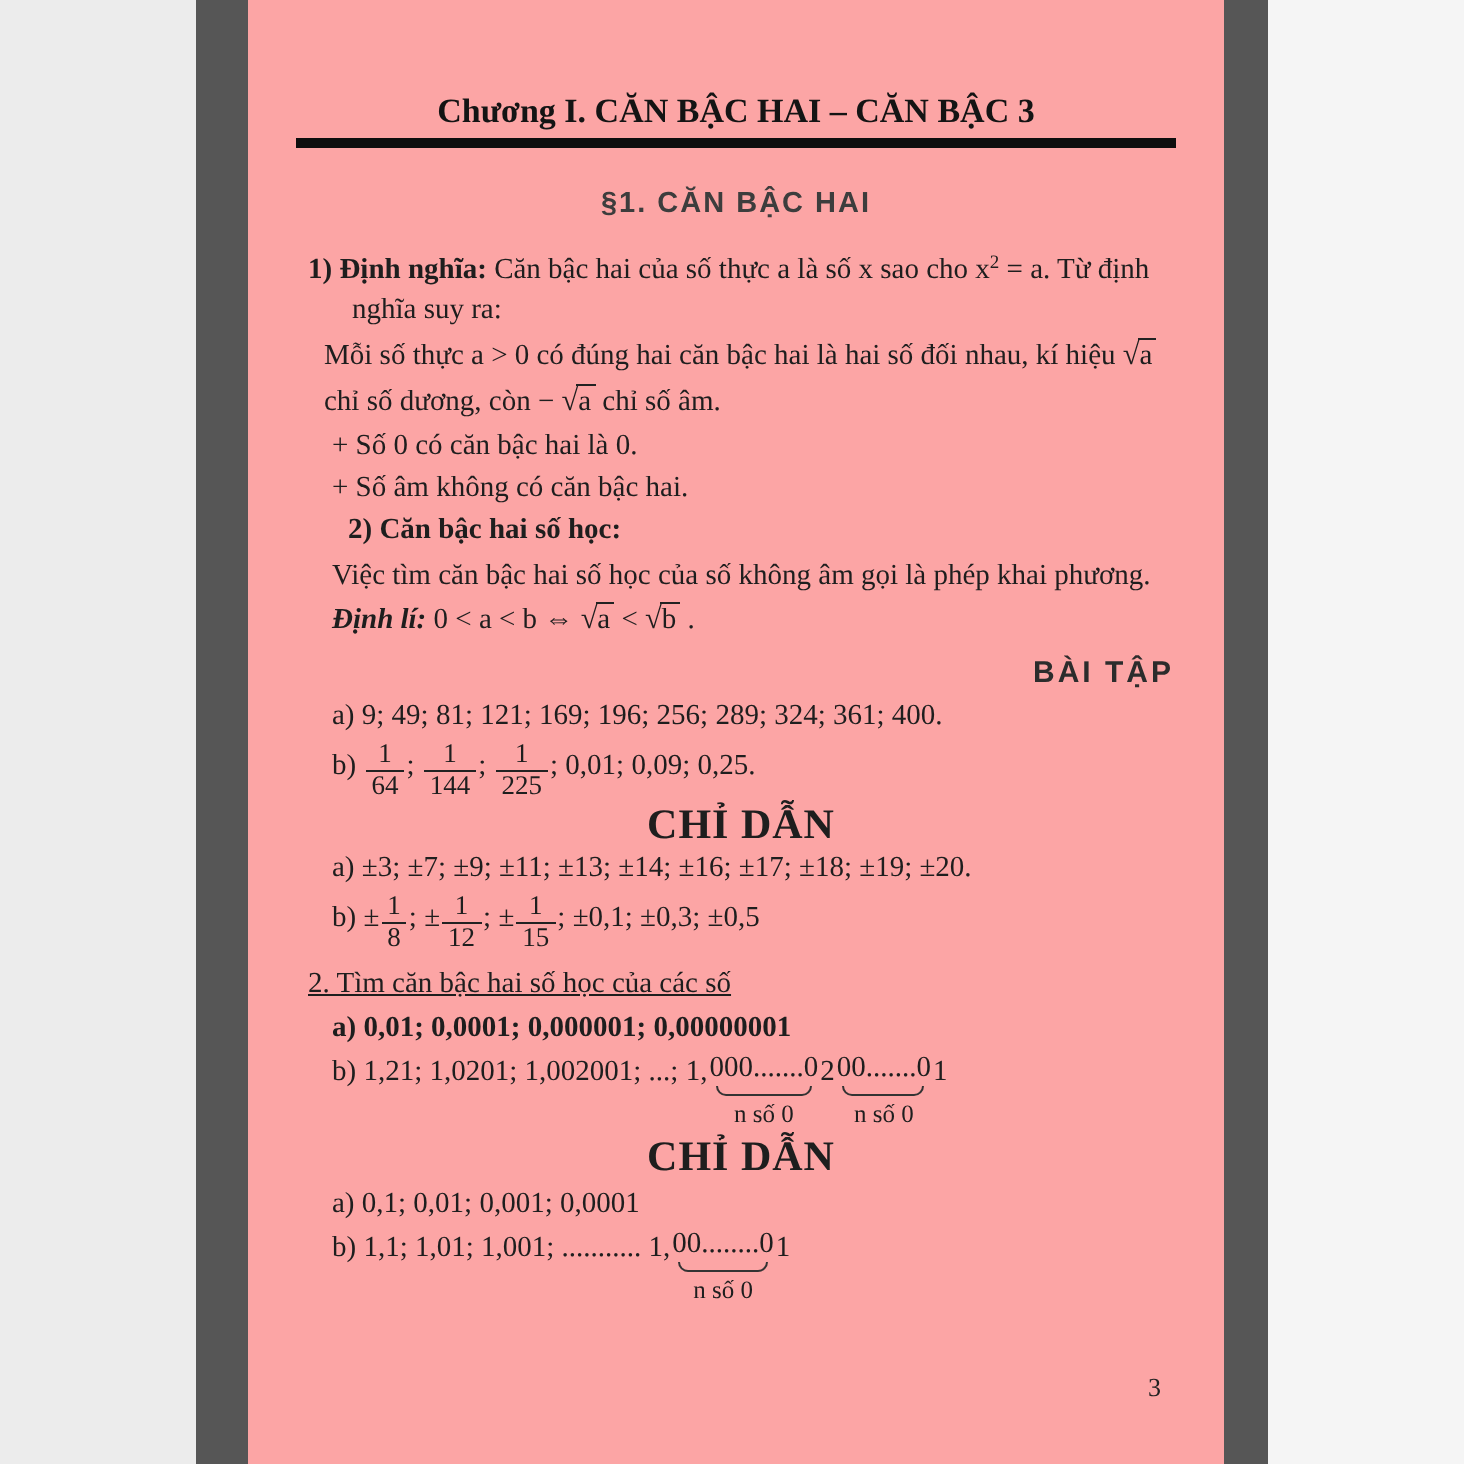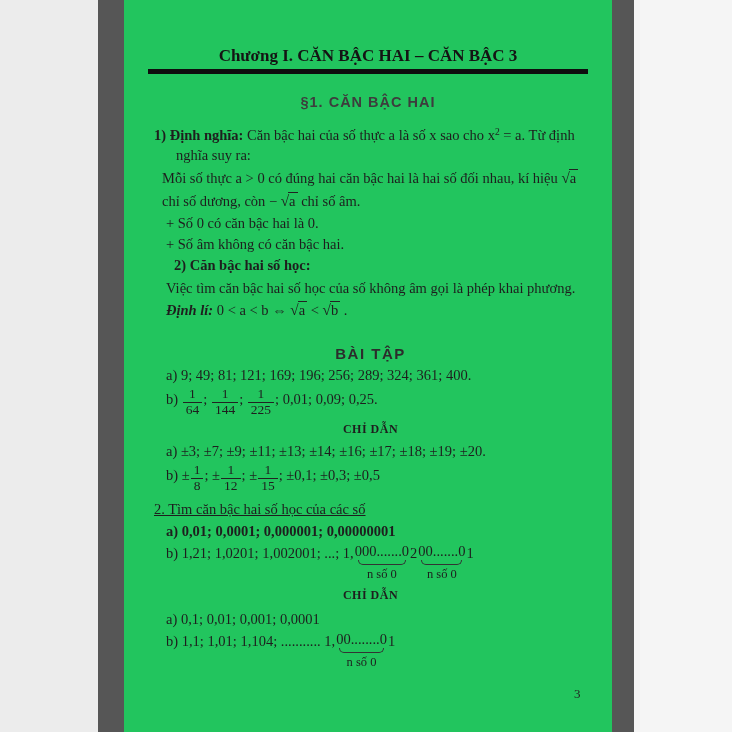--- a/index.html
+++ b/index.html
@@ -1,33 +1,33 @@
 <!DOCTYPE html>
 <html><head>
 <meta charset="utf-8">
 <style>
   html,body{margin:0;padding:0;background:#f4f4f4;}
   .canvas{position:relative;width:732px;height:732px;overflow:hidden;
           font-family:"Liberation Serif",serif;color:#1e1e1e;background:#f4f4f4;}
   .outer-left{position:absolute;top:0;left:0;width:98px;height:732px;background:#ececec;}
   .strip-left{position:absolute;top:0;left:98px;width:26px;height:732px;background:#565656;}
-  .page{position:absolute;top:0;left:124px;width:488px;height:732px;background:#22c55e;}
+  .page{position:absolute;top:0;left:124px;width:488px;height:732px;background:#fca5a5;}
   .strip-right{position:absolute;top:0;left:612px;width:22px;height:732px;background:#565656;}
   .outer-right{position:absolute;top:0;left:634px;width:98px;height:732px;background:#f5f5f5;}
 
   .chapter{padding-top:46px;text-align:center;font-weight:bold;font-size:17px;color:#141414;}
   .rule{width:440px;height:5px;background:#0e0e0e;margin:3px auto 0 auto;}
   .section{margin-top:20px;text-align:center;font-family:"Liberation Sans",sans-serif;
            font-weight:bold;font-size:14.5px;letter-spacing:1px;color:#3d3d3d;}
 
   .content{margin:12px 25px 0 30px;font-size:14.5px;line-height:20px;}
   .blk{white-space:nowrap;}
   .h-sans{text-align:center;font-family:"Liberation Sans",sans-serif;font-weight:bold;
           font-size:15px;letter-spacing:1.5px;color:#2c2c2c;white-space:normal;}
-  .h-serif{text-align:center;font-weight:bold;font-size:12px;letter-spacing:0.5px;white-space:normal;}
+  .h-serif{text-align:center;font-weight:bold;font-size:21px;letter-spacing:0.5px;white-space:normal;}
 
   .bld{font-weight:bold;}
   .ital{font-style:italic;}
   .sup{font-size:9.5px;vertical-align:5px;}
 
   .rad{display:inline-block;white-space:nowrap;}
   .radsym{font-size:1.05em;}
   .vin{border-top:1.3px solid #222;margin-left:-1px;padding:0 2px 0 1px;}
 
   .frac{display:inline-block;vertical-align:-10px;text-align:center;line-height:1.1;font-size:13.5px;margin:0 1px;}
@@ -57,32 +57,32 @@
     <div class="content">
         <div class="blk line"><span class="bld">1) Định nghĩa: </span><span>Căn bậc hai của số thực a là số x sao cho x</span><span class="sup">2</span><span> = a. Từ định</span></div>
         <div class="blk line" style="padding-left: 22px;"><span>nghĩa suy ra:</span></div>
         <div class="blk line" style="padding-left: 8px; margin-top: 3px;"><span>Mỗi số thực a &gt; 0 có đúng hai căn bậc hai là hai số đối nhau, kí hiệu </span><span class="rad"><span class="radsym">√</span><span class="vin">a</span></span></div>
         <div class="blk line" style="padding-left: 8px; margin-top: 3px;"><span>chỉ số dương, còn − </span><span class="rad"><span class="radsym">√</span><span class="vin">a</span></span><span>  chỉ số âm.</span></div>
         <div class="blk line" style="padding-left: 12px; margin-top: 2px;"><span>+ Số 0 có căn bậc hai là 0.</span></div>
         <div class="blk line" style="padding-left: 12px; margin-top: 1px;"><span>+ Số âm không có căn bậc hai.</span></div>
         <div class="blk line" style="margin-top: 1px; margin-left: 20px;"><span class="bld">2) Căn bậc hai số học:</span></div>
         <div class="blk line" style="padding-left: 12px; margin-top: 3px;"><span>Việc tìm căn bậc hai số học của số không âm gọi là phép khai phương.</span></div>
         <div class="blk line" style="padding-left: 12px; margin-top: 2px;"><span class="bld ital">Định lí: </span><span>0 &lt; a &lt; b ⇔ </span><span class="rad"><span class="radsym">√</span><span class="vin">a</span></span><span> &lt; </span><span class="rad"><span class="radsym">√</span><span class="vin">b</span></span><span> .</span></div>
-        <div class="blk h-sans" style="margin-top: 24px;"><span>BÀI TẬP</span></div>
+        <div class="blk h-sans" style="margin-top: 7px; text-align: right;"><span>BÀI TẬP</span></div>
         <div class="blk line" style="padding-left: 12px; margin-top: 1px;"><span>a) 9; 49; 81; 121; 169; 196; 256; 289; 324; 361; 400.</span></div>
         <div class="blk line" style="padding-left: 12px; margin-top: 2px;"><span>b) </span><span class="frac"><span class="num">1</span><span class="den">64</span></span><span>; </span><span class="frac"><span class="num">1</span><span class="den">144</span></span><span>; </span><span class="frac"><span class="num">1</span><span class="den">225</span></span><span>; 0,01; 0,09; 0,25.</span></div>
         <div class="blk h-serif" style="margin-top: 1px;"><span>CHỈ DẪN</span></div>
         <div class="blk line" style="padding-left: 12px; margin-top: 2px;"><span>a) ±3; ±7; ±9; ±11; ±13; ±14; ±16; ±17; ±18; ±19; ±20.</span></div>
         <div class="blk line" style="padding-left: 12px; margin-top: 2px;"><span>b) ±</span><span class="frac"><span class="num">1</span><span class="den">8</span></span><span>; ±</span><span class="frac"><span class="num">1</span><span class="den">12</span></span><span>; ±</span><span class="frac"><span class="num">1</span><span class="den">15</span></span><span>; ±0,1; ±0,3; ±0,5</span></div>
         <div class="blk line" style="margin-top: 6px; text-decoration: underline;"><span>2. Tìm căn bậc hai số học của các số</span></div>
         <div class="blk line" style="padding-left: 12px; margin-top: 2px; font-weight: bold;"><span>a) 0,01; 0,0001; 0,000001; 0,00000001</span></div>
         <div class="blk line" style="padding-left: 12px; margin-top: 2px;"><span>b) 1,21; 1,0201; 1,002001; ...; 1,</span><span class="ub"><span class="ubtop">000.......0</span><span class="ubbrace"></span><span class="ublabel">n số 0</span></span><span>2</span><span class="ub"><span class="ubtop">00.......0</span><span class="ubbrace"></span><span class="ublabel">n số 0</span></span><span>1</span></div>
         <div class="blk h-serif" style="margin-top: 2px;"><span>CHỈ DẪN</span></div>
         <div class="blk line" style="padding-left: 12px; margin-top: 4px;"><span>a) 0,1; 0,01; 0,001; 0,0001</span></div>
-        <div class="blk line" style="padding-left: 12px; margin-top: 2px;"><span>b) 1,1; 1,01; 1,104; ........... 1,</span><span class="ub"><span class="ubtop">00........0</span><span class="ubbrace"></span><span class="ublabel">n số 0</span></span><span>1</span></div>
+        <div class="blk line" style="padding-left: 12px; margin-top: 2px;"><span>b) 1,1; 1,01; 1,001; ........... 1,</span><span class="ub"><span class="ubtop">00........0</span><span class="ubbrace"></span><span class="ublabel">n số 0</span></span><span>1</span></div>
       </div>
 
     <div class="pagenum">3</div>
   </div>
 
   <div class="strip-right"></div>
   <div class="outer-right"></div>
 </div>
 
 </body></html>

